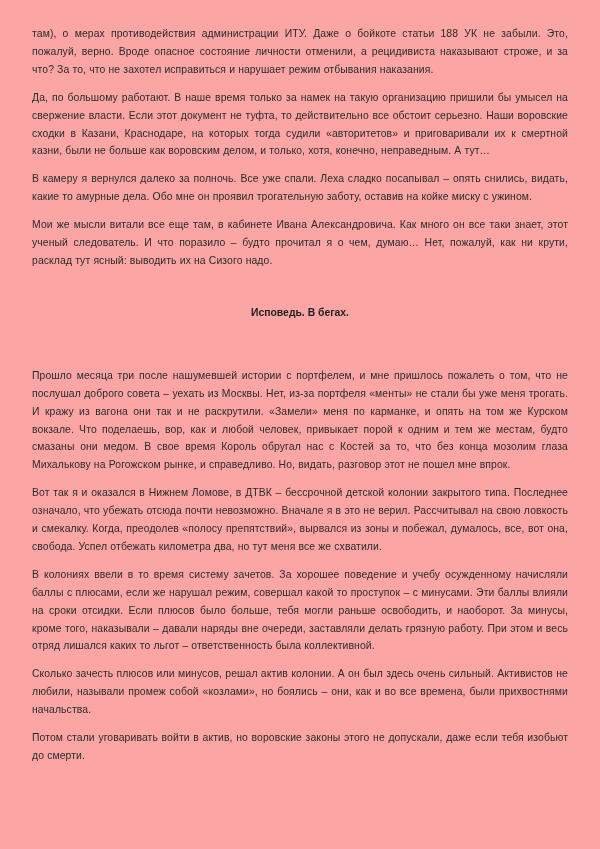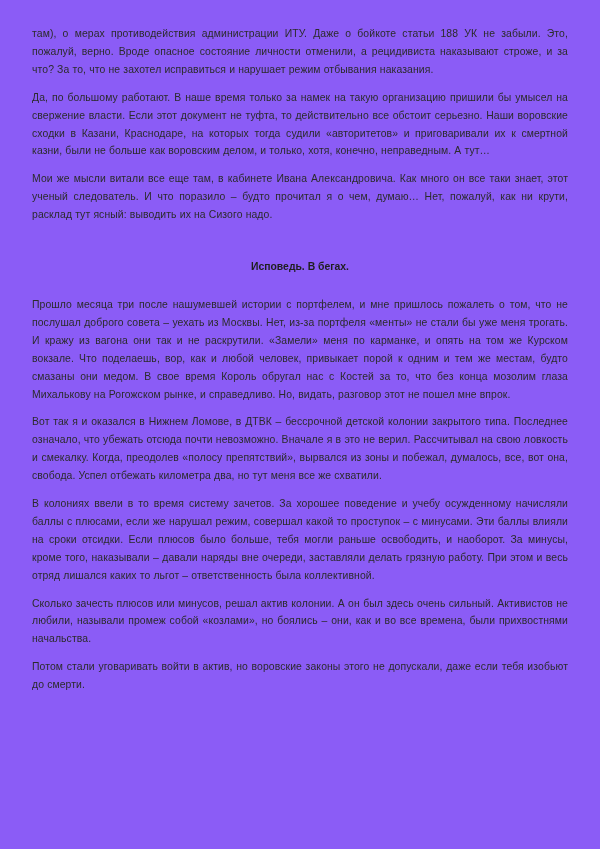--- a/index.html
+++ b/index.html
@@ -11,21 +11,21 @@
     width: 600px;
     height: 849px;
     overflow: hidden;
     font-family: "Liberation Sans", sans-serif;
     color: #2b2b2b;
   }
   .page {
     position: relative;
     width: 600px;
     height: 849px;
-    background: #8b5cf6;
+    background: #fca5a5;
     box-sizing: border-box;
     padding: 25px 32px 0 32px;
   }
   .doc-body {
     width: 536px;
   }
   p.para {
     margin: 0 0 10px 0;
     font-size: 10.4px;
     line-height: 17.9px;
@@ -43,34 +43,35 @@
     margin: 0;
     padding: 0;
     font-size: 10.4px;
     line-height: 17.9px;
     font-weight: bold;
     text-align: center;
     color: #1f1f1f;
   }
   .heading-block {
     margin-top: 34px;
-    margin-bottom: 20px;
+    margin-bottom: 45px;
   }
   .para-spacer-top {
     margin-top: 0;
   }
 </style>
 </head>
 <body>
 
 <div class="page">
   <div class="doc-body">
 
     <p class="para">там), о мерах противодействия администрации ИТУ. Даже о бойкоте статьи 188 УК не забыли. Это, пожалуй, верно. Вроде опасное состояние личности отменили, а рецидивиста наказывают строже, и за что? За то, что не захотел исправиться и нарушает режим отбывания наказания.</p>
     <p class="para">Да, по большому работают. В наше время только за намек на такую организацию пришили бы умысел на свержение власти. Если этот документ не туфта, то действительно все обстоит серьезно. Наши воровские сходки в Казани, Краснодаре, на которых тогда судили «авторитетов» и приговаривали их к смертной казни, были не больше как воровским делом, и только, хотя, конечно, неправедным. А тут…</p>
+    <p class="para">В камеру я вернулся далеко за полночь. Все уже спали. Леха сладко посапывал – опять снились, видать, какие то амурные дела. Обо мне он проявил трогательную заботу, оставив на койке миску с ужином.</p>
     <p class="para">Мои же мысли витали все еще там, в кабинете Ивана Александровича. Как много он все таки знает, этот ученый следователь. И что поразило – будто прочитал я о чем, думаю…  Нет, пожалуй, как ни крути, расклад тут ясный: выводить их на Сизого надо.</p>
 
     <div class="heading-block">
       <h2 class="section-heading">Исповедь. В бегах.</h2>
     </div>
 
     <p class="para para-spacer-top">Прошло месяца три после нашумевшей истории с портфелем, и мне пришлось пожалеть о том, что не послушал доброго совета – уехать из Москвы. Нет, из-за портфеля «менты» не стали бы уже меня трогать. И кражу из вагона они так и не раскрутили. «Замели» меня по карманке, и опять на том же Курском вокзале. Что поделаешь, вор, как и любой человек, привыкает порой к одним и тем же местам, будто смазаны они медом. В свое время Король обругал нас с Костей за то, что без конца мозолим глаза Михалькову на Рогожском рынке, и справедливо. Но, видать, разговор этот не пошел мне впрок.</p>
     <p class="para">Вот так я и оказался в Нижнем Ломове, в ДТВК – бессрочной детской колонии закрытого типа. Последнее означало, что убежать отсюда почти невозможно. Вначале я в это не верил. Рассчитывал на свою ловкость и смекалку. Когда, преодолев «полосу препятствий», вырвался из зоны и побежал, думалось, все, вот она, свобода. Успел отбежать километра два, но тут меня все же схватили.</p>
     <p class="para">В колониях ввели в то время систему зачетов. За хорошее поведение и учебу осужденному начисляли баллы с плюсами, если же нарушал режим, совершал какой то проступок – с минусами. Эти баллы влияли на сроки отсидки. Если плюсов было больше, тебя могли раньше освободить, и наоборот. За минусы, кроме того, наказывали – давали наряды вне очереди, заставляли делать грязную работу. При этом и весь отряд лишался каких то льгот – ответственность была коллективной.</p>
     <p class="para">Сколько зачесть плюсов или минусов, решал актив колонии. А он был здесь очень сильный. Активистов не любили, называли промеж собой «козлами», но боялись – они, как и во все времена, были прихвостнями начальства.</p>

